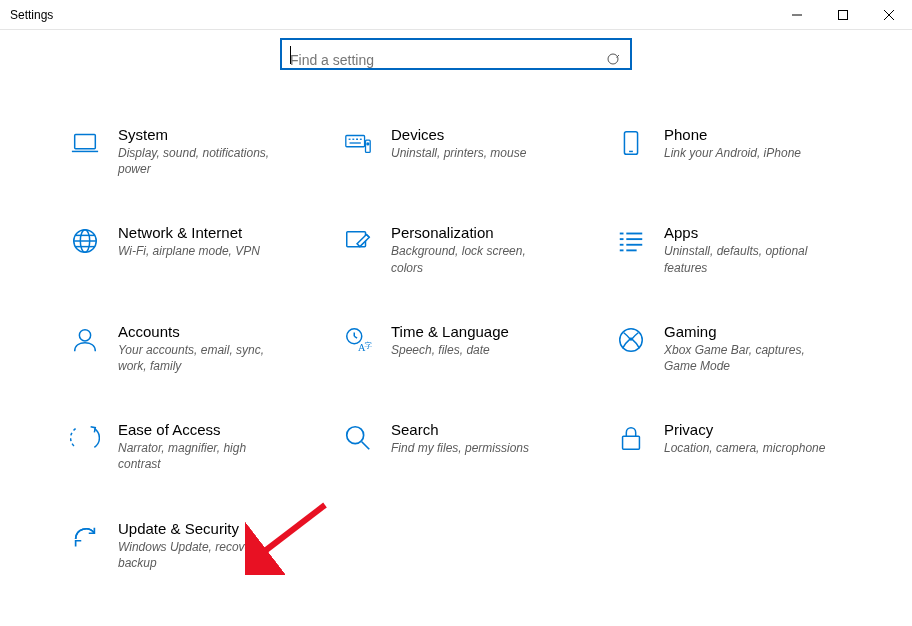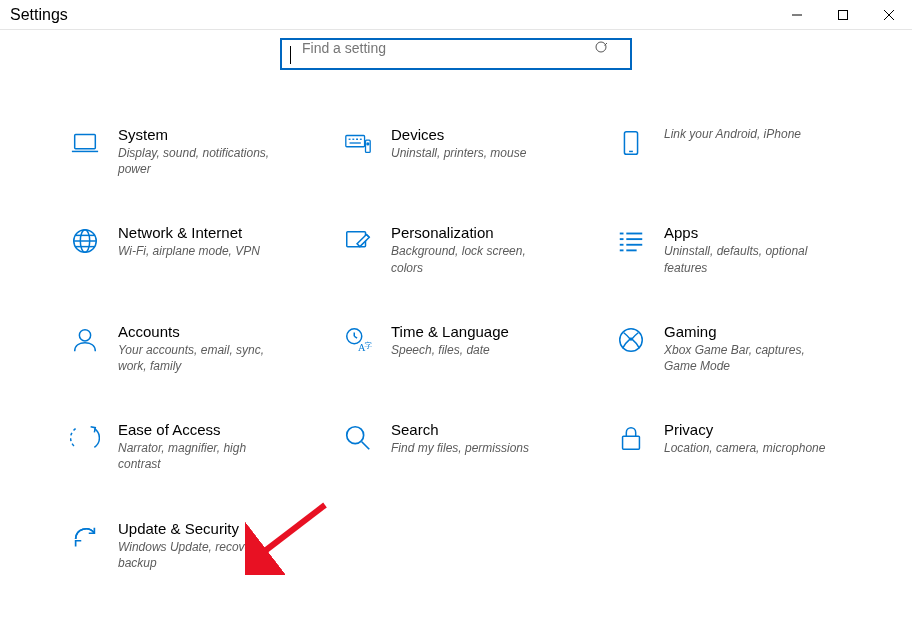--- a/index.html
+++ b/index.html
@@ -13,21 +13,21 @@
       position: relative;
     }
     .titlebar {
       height: 30px;
       display: flex;
       align-items: center;
       padding-left: 10px;
       border-bottom: 1px solid #e5e5e5;
     }
     .titlebar .title {
-      font-size: 16px;
+      font-size: 12px;
       color: #000;
     }
     .title-controls {
       margin-left: auto;
       display: flex;
     }
     .title-btn {
       width: 46px;
       height: 30px;
       display: flex;
@@ -39,22 +39,22 @@
     .search-wrap {
       display: flex;
       justify-content: center;
       padding: 8px 0 16px;
     }
     .search {
       width: 352px;
       height: 32px;
       border: 2px solid #0067c0;
       display: flex;
-      align-items: flex-start;
-      padding: 0 20px;
+      align-items: flex-end;
+      padding: 0 8px;
       position: relative;
     }
     .search input {
       border: none;
       outline: none;
       flex: 1;
       font-size: 14px;
       color: #000;
       background: transparent;
     }
@@ -190,20 +190,21 @@
   </div>
 
   <div class="tile">
     <div class="tile-icon">
       <svg viewBox="0 0 32 32" fill="none" stroke="#0078d4" stroke-width="1.6">
           <rect x="9" y="4" width="14" height="24" rx="2"></rect>
           <line x1="14" y1="25" x2="18" y2="25"></line>
         </svg>
     </div>
     <div class="tile-text">
+      <div class="tile-title">Phone</div>
       <div class="tile-desc">Link your Android, iPhone</div>
     </div>
   </div>
 
   <div class="tile">
     <div class="tile-icon">
       <svg viewBox="0 0 32 32" fill="none" stroke="#0078d4" stroke-width="1.6">
           <circle cx="16" cy="16" r="12"></circle>
           <ellipse cx="16" cy="16" rx="5" ry="12"></ellipse>
           <line x1="4" y1="16" x2="28" y2="16"></line>

